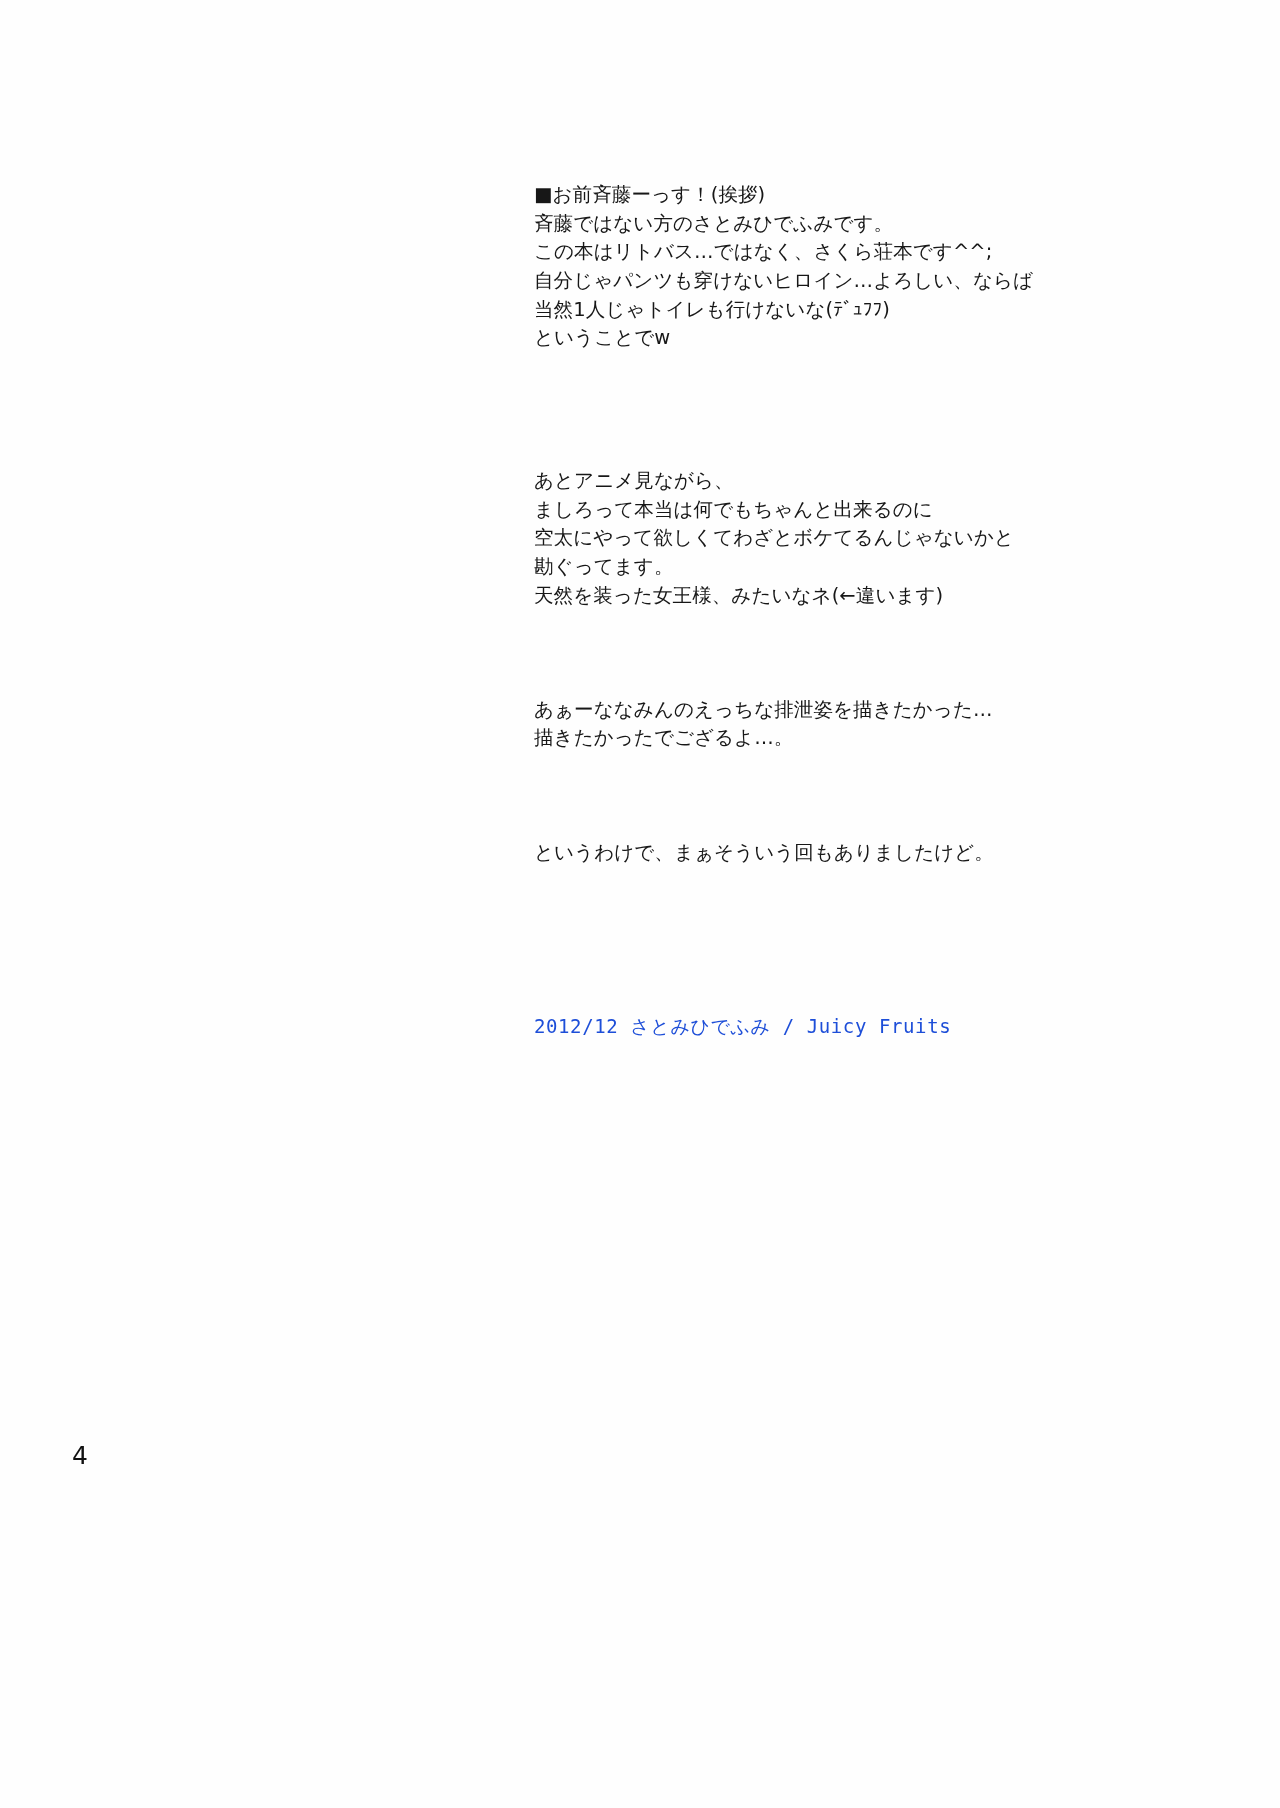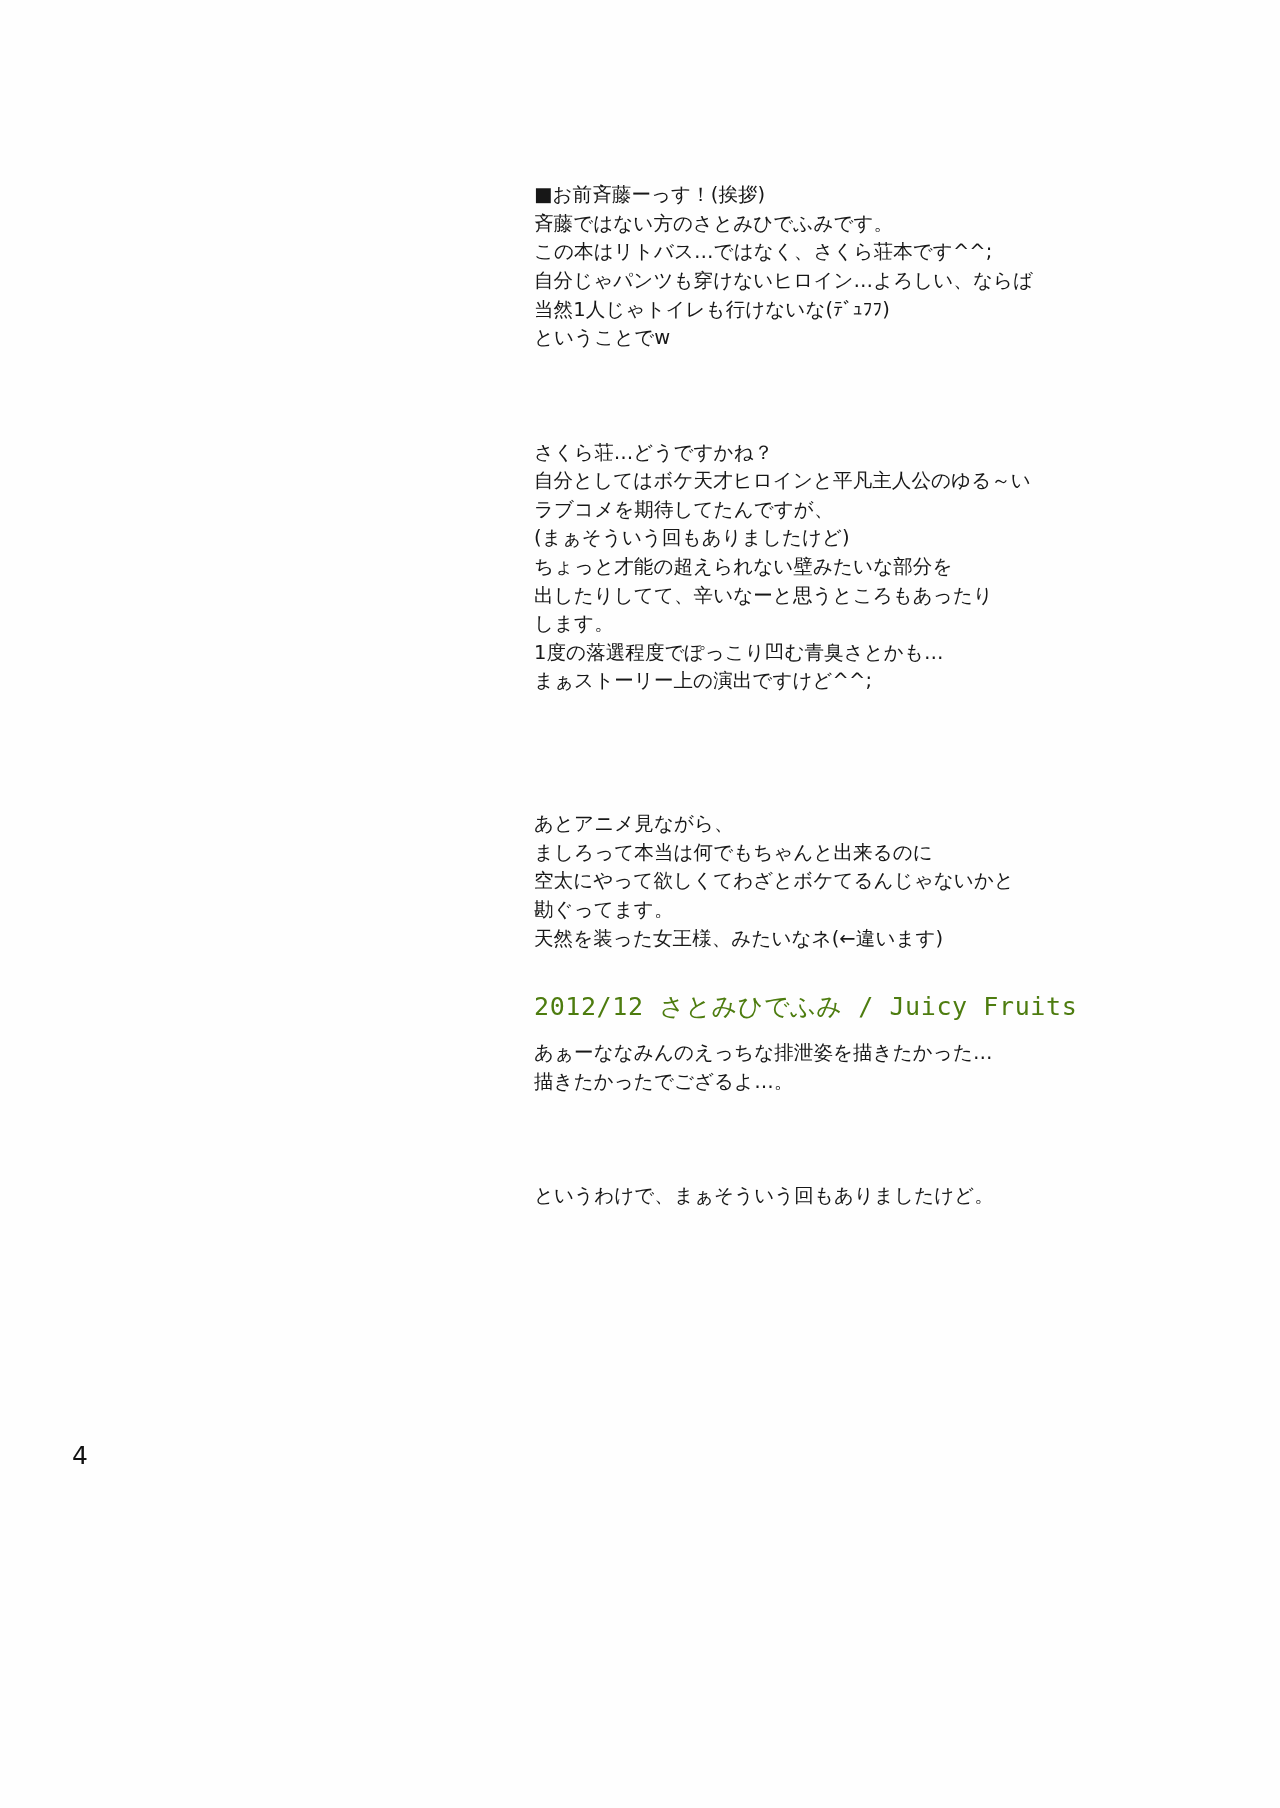--- a/index.html
+++ b/index.html
@@ -34,25 +34,25 @@
   .para {
     margin: 0 0 0 0;
     white-space: pre-wrap;
   }
   .para + .para {
     margin-top: 28.6px;
   }
   .signature {
     position: absolute;
     left: 534px;
-    top: 990px;
+    top: 1014px;
     font-family: "DejaVu Sans Mono", "Liberation Mono", monospace;
-    font-size: 25px;
+    font-size: 19px;
     letter-spacing: 0.6px;
-    color: #4d7c0f;
+    color: #1d4ed8;
     white-space: pre;
   }
   .page-number {
     position: absolute;
     left: 72px;
     top: 1441px;
     font-family: "DejaVu Sans", "Liberation Sans", sans-serif;
     font-size: 25px;
     color: #111111;
     font-weight: 400;
@@ -63,29 +63,20 @@
 
 <div class="page">
 
   <div class="afterword">
     <p class="para">■お前斉藤ーっす！(挨拶)
 斉藤ではない方のさとみひでふみです。
 この本はリトバス…ではなく、さくら荘本です^^;
 自分じゃパンツも穿けないヒロイン…よろしい、ならば
 当然1人じゃトイレも行けないな(ﾃﾞｭﾌﾌ)
 ということでw</p>
-    <p class="para">さくら荘…どうですかね？
-自分としてはボケ天才ヒロインと平凡主人公のゆる～い
-ラブコメを期待してたんですが、
-(まぁそういう回もありましたけど)
-ちょっと才能の超えられない壁みたいな部分を
-出したりしてて、辛いなーと思うところもあったり
-します。
-1度の落選程度でぽっこり凹む青臭さとかも…
-まぁストーリー上の演出ですけど^^;</p>
     <p class="para">
 あとアニメ見ながら、
 ましろって本当は何でもちゃんと出来るのに
 空太にやって欲しくてわざとボケてるんじゃないかと
 勘ぐってます。
 天然を装った女王様、みたいなネ(←違います)</p>
     <p class="para">あぁーななみんのえっちな排泄姿を描きたかった…
 描きたかったでござるよ…。</p>
     <p class="para">というわけで、まぁそういう回もありましたけど。</p>
   </div>

